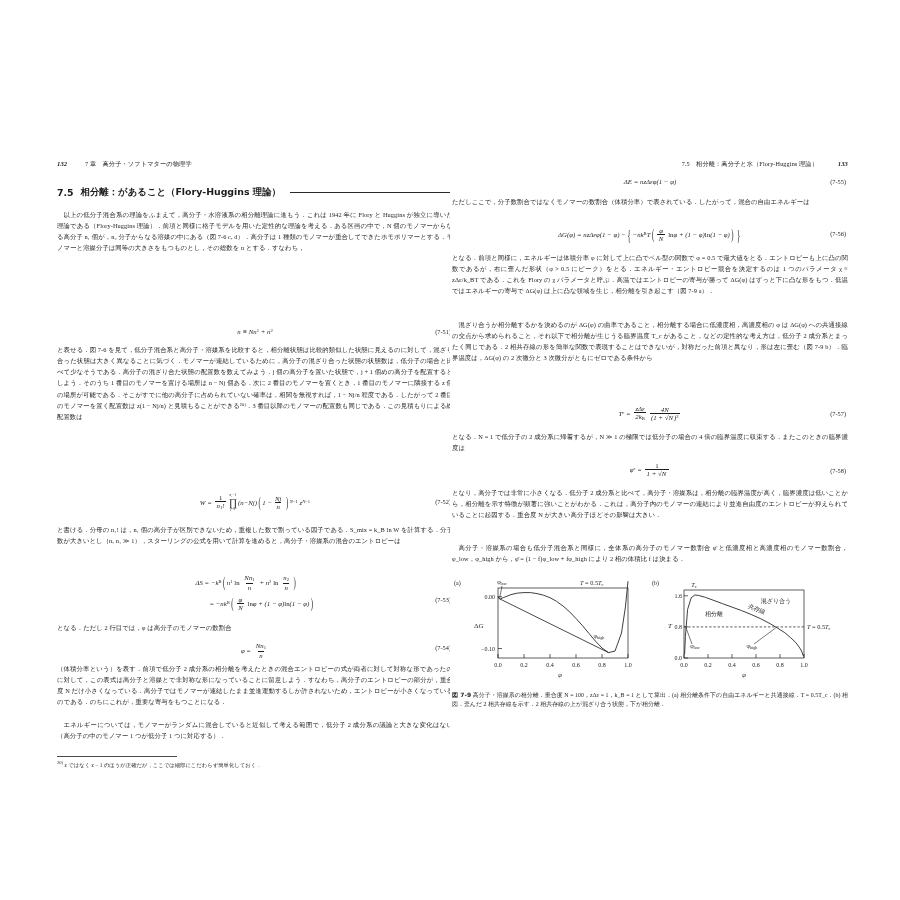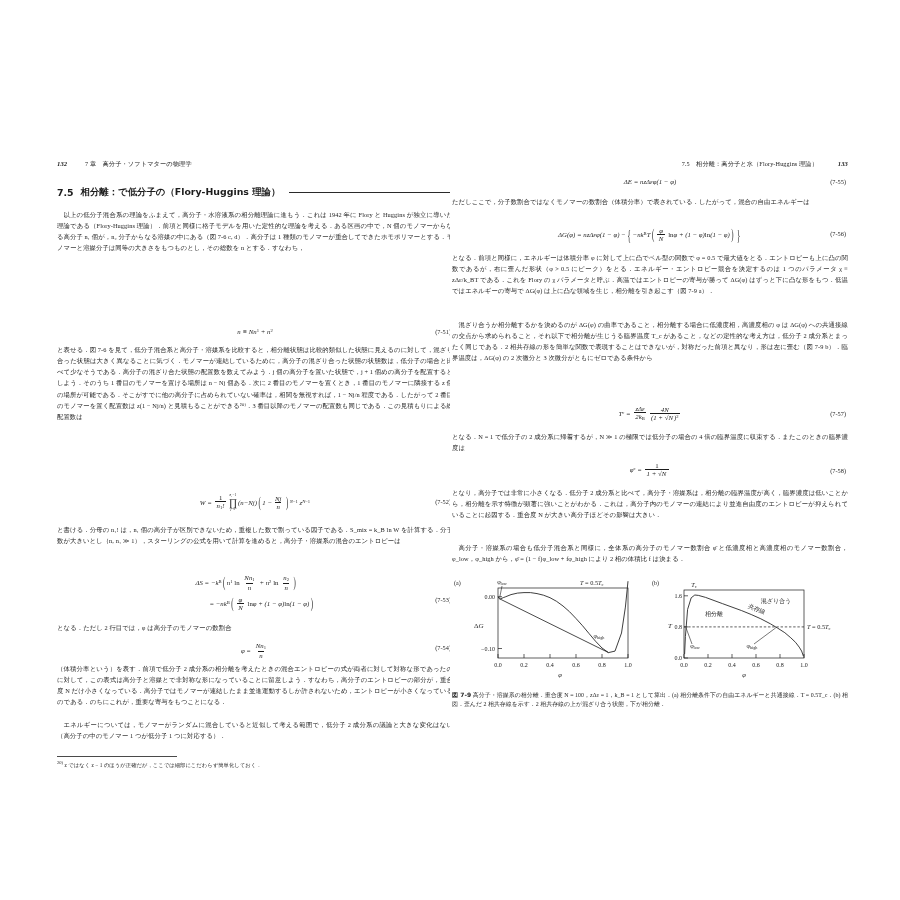--- a/index.html
+++ b/index.html
@@ -193,21 +193,21 @@
 
   <div class="page page-left">
 
     <div class="runhead runhead-left">
       <span class="folio">132</span>
       <span class="chap">7 章　高分子・ソフトマターの物理学</span>
     </div>
 
     <div class="sec-head">
       <span>7.5</span>
-      <span>相分離：で低分子の（Flory-Huggins 理論）</span>
+      <span>相分離：があること（Flory-Huggins 理論）</span>
       <span class="rule"></span>
     </div>
 
     <div class="col" style="top:49px;">
       <p class="body">以上の低分子混合系の理論をふまえて，高分子・水溶液系の相分離理論に進もう．これは 1942 年に Flory と Huggins が独立に導いた理論である（Flory-Huggins 理論）．前項と同様に格子モデルを用いた定性的な理論を考える．ある区画の中で，N 個のモノマーからなる高分子 n₁ 個が，n₂ 分子からなる溶媒の中にある（図 7-6 c, d）．高分子は 1 種類のモノマーが重合してできたホモポリマーとする．モノマーと溶媒分子は同等の大きさをもつものとし，その総数を n とする．すなわち，</p>
     </div>
 
     <div class="eqblk" style="position:absolute;left:2px;top:168px;">
       <div class="eqrow">
         <span class="it">n</span>&nbsp;≡&nbsp;<span class="it">N</span><span class="it">n</span><span class="sub">1</span>&nbsp;+&nbsp;<span class="it">n</span><span class="sub">2</span>

